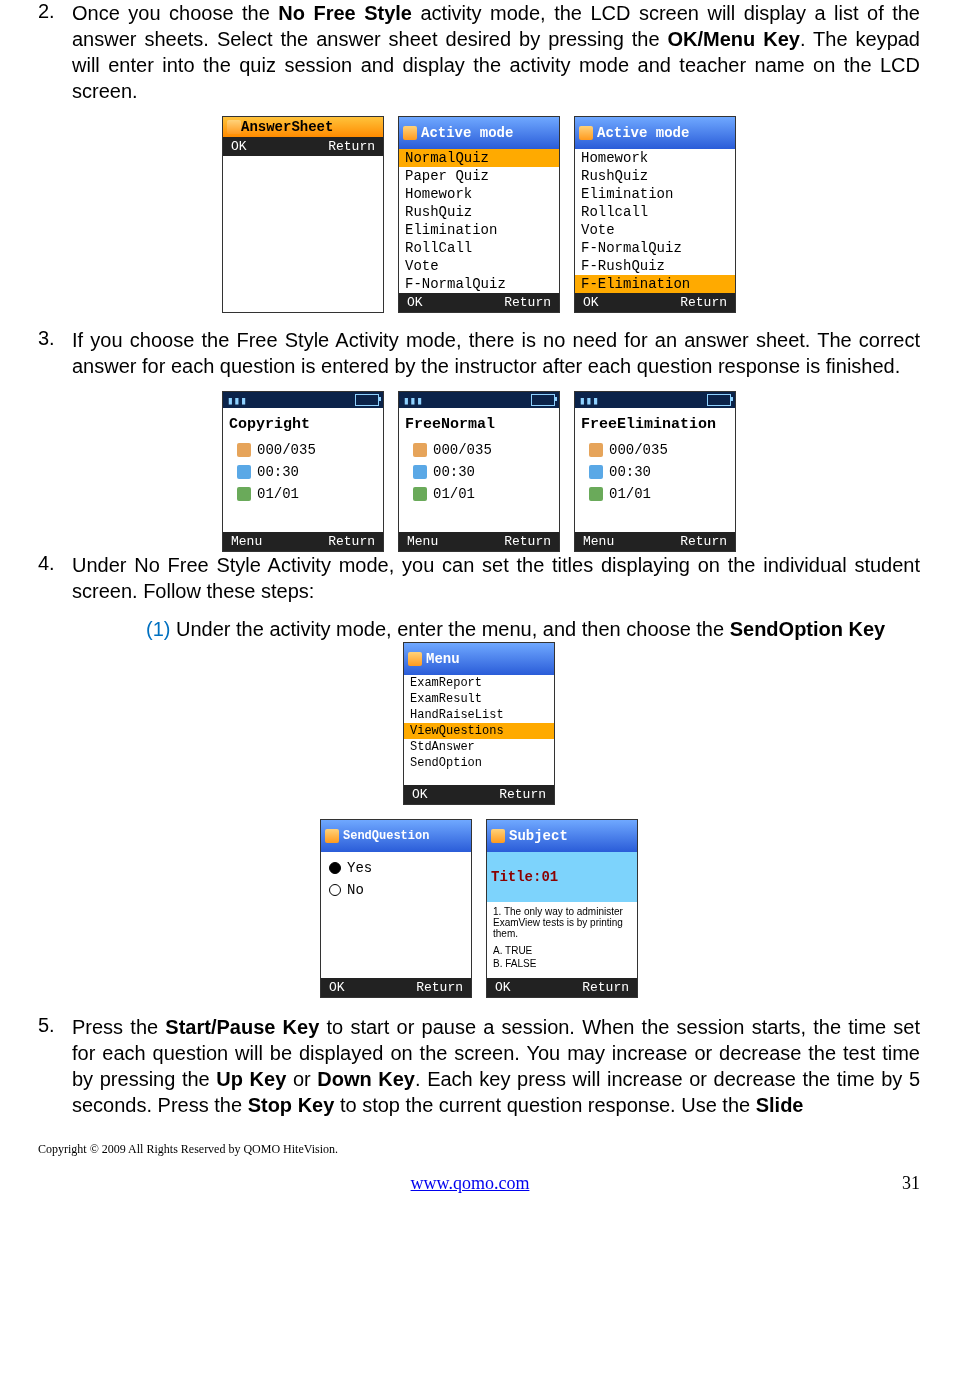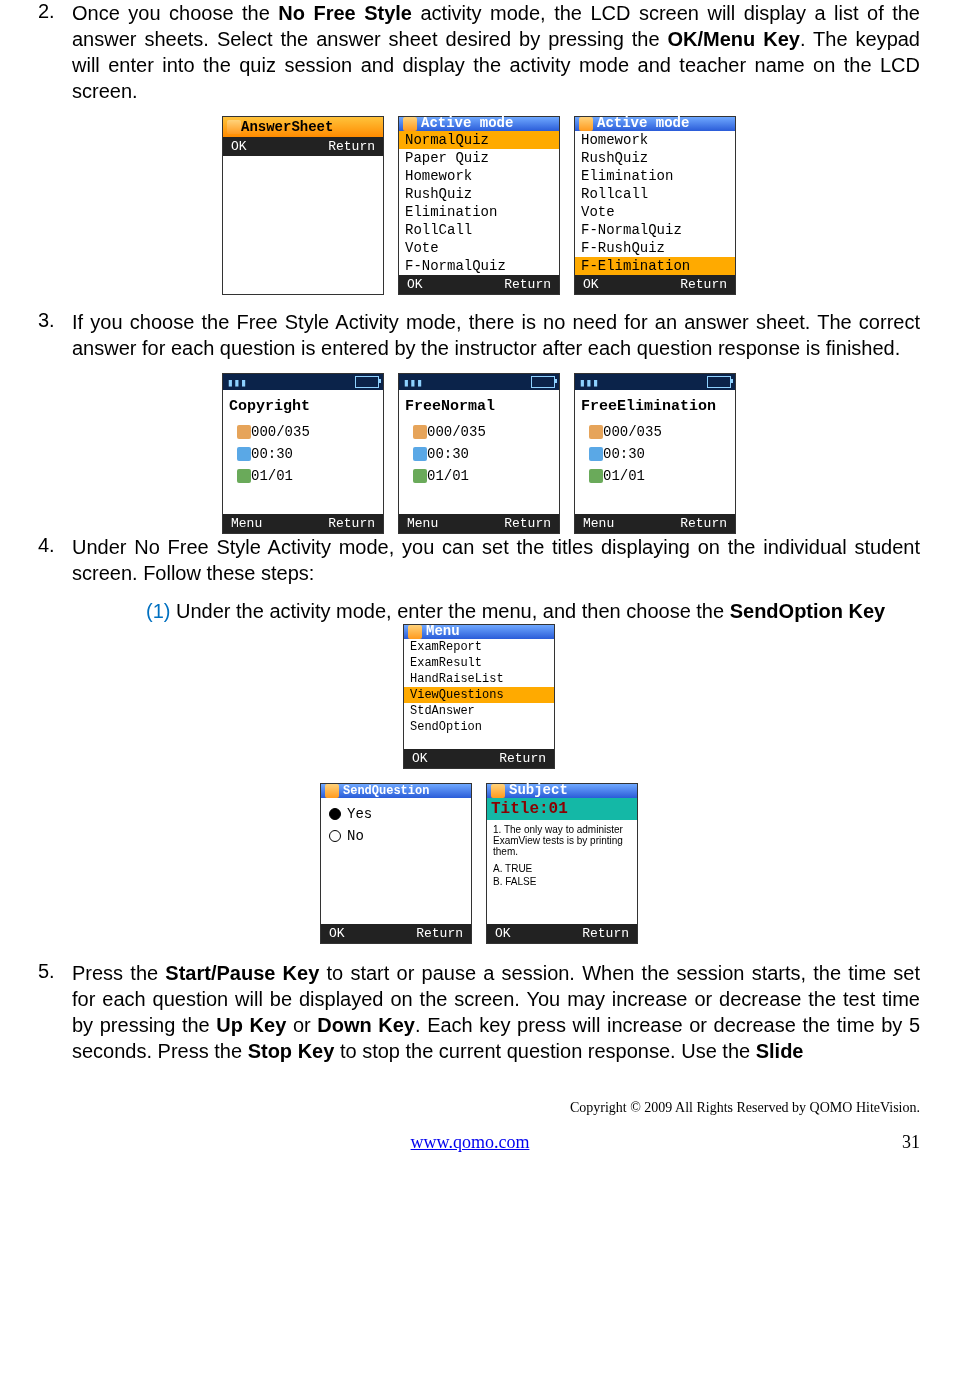--- a/index.html
+++ b/index.html
@@ -51,21 +51,21 @@
   }
   .device .header {
     background: linear-gradient(#ffc33b,#ff8b00);
     color: #000;
     display:flex;
     align-items:center;
     height:20px;
     padding:0 4px;
     font-weight:bold;
   }
-  .device .header-blue { background: linear-gradient(#6fa8ff,#2a5cd8); color:#fff; display:flex; align-items:flex-end; gap:4px; height:14px; padding:0 4px; font-weight:bold;}
+  .device .header-blue { background: linear-gradient(#6fa8ff,#2a5cd8); color:#fff; display:flex; align-items:center; gap:4px; height:32px; padding:0 4px; font-weight:bold;}
   .chip { width:14px; height:14px; background:linear-gradient(#ffd27a,#ff9a1e); border-radius:2px; display:inline-block;}
   .device .body { flex:1; padding:0; }
   .device .item { padding:1px 6px; }
   .device .hl { background:#ffaa00; }
   .device .footer { background:#222; color:#fff; display:flex; justify-content:space-between; padding:2px 8px; font-size:13px;}
   .device2 {
     width: 160px;
     border: 1px solid #333;
     background:#fff;
     font-family:"Courier New",monospace;
@@ -73,33 +73,33 @@
     display:flex;
     flex-direction:column;
   }
   .device2 .topbar { background:linear-gradient(#0b234a,#0b234a); height:16px; display:flex; justify-content:space-between; align-items:center; padding:0 4px;}
   .sig { color:#8fd2ff; font-size:11px; }
   .bat { width:22px; height:10px; border:1px solid #8fd2ff; position:relative;}
   .bat::after{content:'';position:absolute;right:-3px;top:2px;width:2px;height:4px;background:#8fd2ff;}
   .bat .fill{background:#8fd2ff;width:60%;height:100%;}
   .device2 .body2 { flex:1; padding:8px 6px; font-family:"Courier New",monospace; min-height:108px;}
   .device2 .lab { font-size:15px; font-weight:bold; margin-bottom:6px;}
-  .drow { display:flex; align-items:center; padding:3px 0 3px 8px; }
+  .drow { display:flex; align-items:center; gap:6px; padding:3px 0 3px 8px; }
   .ic { width:14px; height:14px; background:#e6a45a; display:inline-block; border-radius:2px;}
   .ic.blue{background:#5aa8e6;}
   .ic.green{background:#6aaa5a;}
   .device2 .footer { background:#222; color:#fff; display:flex; justify-content:space-between; padding:2px 8px; font-size:13px;}
 
   .radio { width:10px;height:10px;border:1px solid #000;border-radius:50%; display:inline-block; margin-right:6px; vertical-align:middle;}
   .radio.filled { background:#000; }
   .subject-body { padding:4px 6px; font-size:10px; font-family:Arial,sans-serif;}
-  .subject-title { background:#14b8a6; color:#8b0000; font-size:16px; padding:2px 4px; font-weight:bold; }
+  .subject-title { background:#7dd3fc; color:#8b0000; font-size:14px; padding:17px 4px; font-weight:bold; }
   .inserted { color:#c00000; text-decoration:underline; font-weight:bold; }
   .deleted { text-decoration:line-through; color:#c00000; text-decoration-color:#c00000; }
-  .footer-line { text-align:right; font-family:"Times New Roman",serif; font-size:14px; margin-top:36px;}
+  .footer-line { text-align:left; font-family:"Times New Roman",serif; font-size:12px; margin-top:24px;}
   .link { color:#0000ee; text-decoration:underline; }
   .pgnum-row{ display:flex; justify-content:space-between; padding:0 38px 0 0; margin-top:16px; font-family:"Times New Roman",serif; font-size:18px;gap:20px;}
   .pgnum-row .c{flex:1;text-align:center;}
   .track-bar { width:3px; background:#c00000; align-self:stretch;}
 </style>
 </head>
 <body>
 
 <div class="page">
 

